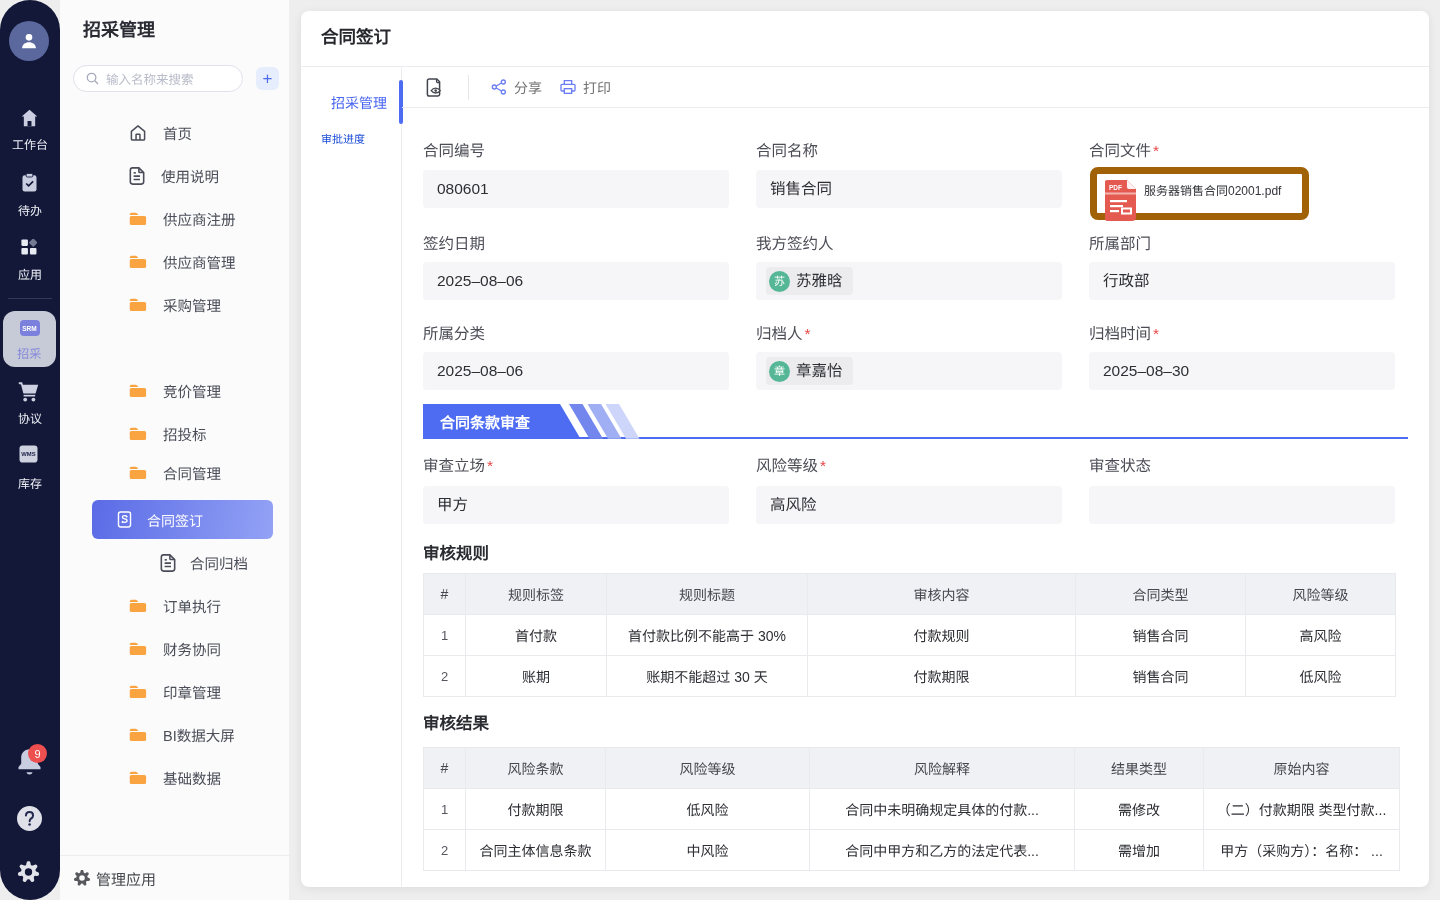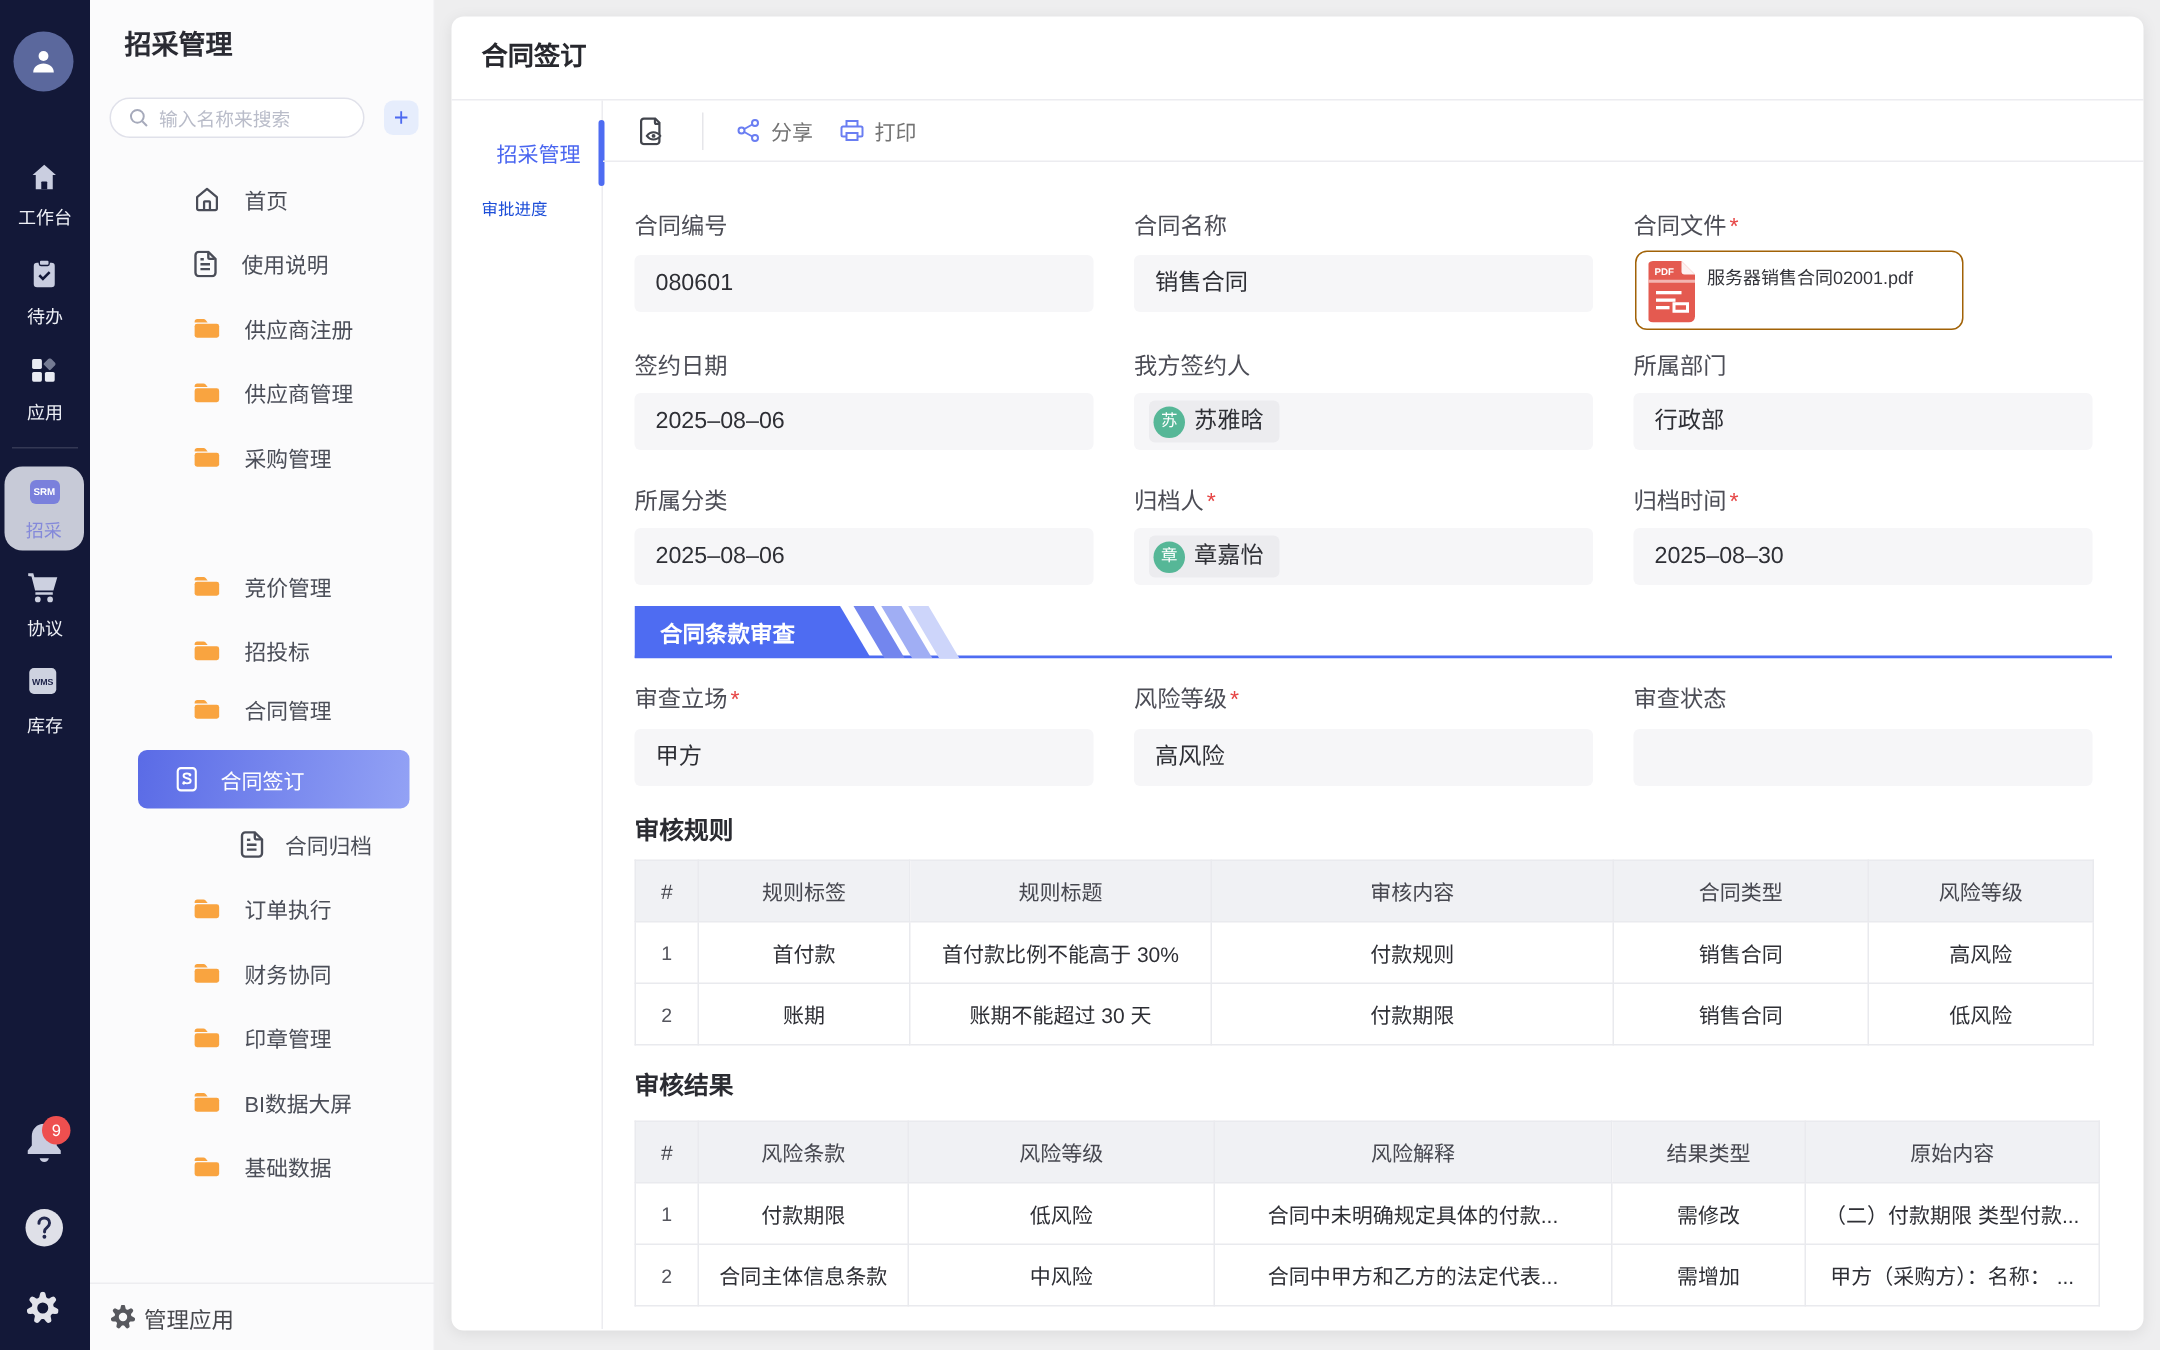--- a/index.html
+++ b/index.html
@@ -1,21 +1,21 @@
 <!DOCTYPE html>
 <html lang="zh-CN"><head>
 <meta charset="utf-8">
 <title>合同签订</title>
 <style>
 *{margin:0;padding:0;box-sizing:border-box;}
 html,body{width:1440px;height:900px;overflow:hidden;}
 body{font-family:"Liberation Sans",sans-serif;background:#eeeeef;position:relative;}
 .abs{position:absolute;}
 
-#rail{position:absolute;left:0;top:0;width:60px;height:900px;background:#131838;}
+#rail{position:absolute;left:0;top:0;width:60px;height:900px;background:#131838;border-radius:30px;}
 #rail .lab{position:absolute;width:60px;text-align:center;color:#eef0f6;font-size:12px;}
 #avatar{position:absolute;left:9px;top:21px;width:40px;height:40px;border-radius:50%;background:#5b689d;display:flex;align-items:center;justify-content:center;}
 .railsep{position:absolute;left:8px;width:44px;height:1px;background:rgba(255,255,255,.14);}
 #apptile{position:absolute;left:2.5px;top:310.5px;width:53.5px;height:56.5px;border-radius:12px;background:#c7cad7;}
 #srmbadge{position:absolute;left:17px;top:9.5px;width:20px;height:16px;border-radius:4px;background:#7a80dc;color:#fff;font-size:6.5px;font-weight:bold;display:flex;align-items:center;justify-content:center;}
 #apptile .t{position:absolute;left:0;top:33px;width:53.5px;text-align:center;color:#8489da;font-size:12px;}
 #bellbadge{position:absolute;left:28px;top:744px;width:19px;height:19px;border-radius:50%;background:#ee4f4f;color:#fff;font-size:11px;display:flex;align-items:center;justify-content:center;}
 #helpc{position:absolute;left:17px;top:806px;width:25px;height:25px;border-radius:50%;background:#dfe0e8;display:flex;align-items:center;justify-content:center;}
 
 #side{position:absolute;left:60px;top:0;width:230px;height:900px;background:#fbfbfc;border-right:1px solid #efeff1;}
@@ -44,21 +44,21 @@
 
 .lb{position:absolute;font-size:15.5px;color:#4c4d56;white-space:nowrap;}
 .lb em{font-style:normal;color:#e64545;margin-left:2px;}
 .inp{position:absolute;height:38px;background:#f6f6f8;border-radius:4px;font-size:15.5px;color:#2e2f35;line-height:38px;padding-left:14px;white-space:nowrap;}
 .chip{display:inline-flex;align-items:center;height:28px;background:#ececef;border-radius:4px;margin-top:5px;vertical-align:top;padding:0 10px 0 3px;line-height:28px;}
 .chip .av{width:21px;height:21px;border-radius:50%;background:#56b797;color:#fff;font-size:11px;display:flex;align-items:center;justify-content:center;margin-right:6px;}
 .sech{position:absolute;font-size:16.5px;font-weight:700;color:#2b2c32;}
 
 #banner{position:absolute;left:122px;top:392.5px;width:1000px;height:35px;}
 
-#attach{position:absolute;left:789px;top:156px;width:219px;height:53px;border:1px solid #a16207;border-radius:8px;background:#fff;}
+#attach{position:absolute;left:789px;top:156px;width:219px;height:53px;border:7px solid #a16207;border-radius:8px;background:#fff;}
 #attach .fn{position:absolute;left:47px;top:7px;font-size:12px;color:#33343a;}
 
 table{border-collapse:collapse;table-layout:fixed;}
 .tbl{position:absolute;background:#fff;}
 .tbl td,.tbl th{border:1px solid #e9eaee;text-align:center;font-weight:400;overflow:hidden;white-space:nowrap;}
 .tbl th{background:#f0f1f4;color:#46474f;font-size:14px;height:41px;}
 .tbl td{color:#2e2f35;font-size:14px;height:41px;}
 .tbl .num{font-size:13px;color:#55565e;}
 </style>
 </head>

